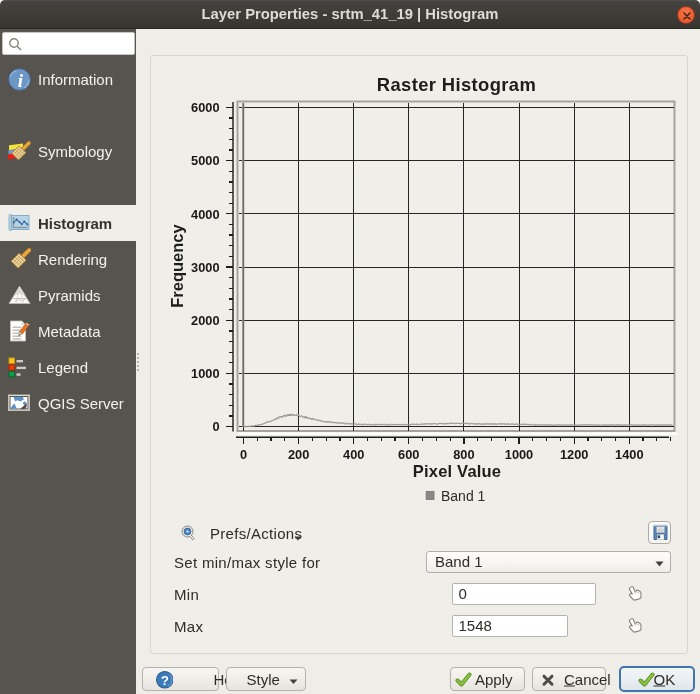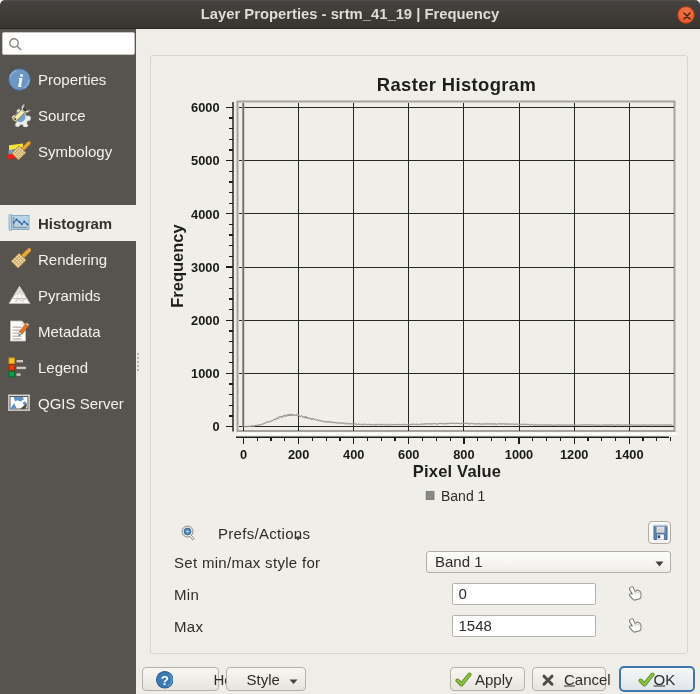--- a/index.html
+++ b/index.html
@@ -41,58 +41,42 @@
 .combo { position:absolute; background:linear-gradient(#fdfdfc, #f5f3f0 70%, #efece8); border:1px solid #b2aea8; border-radius:3px;
   color:#2f2c28; font-size:15px; }
 u { text-decoration:underline; }
 </style>
 </head>
 <body>
 
 <div id="cornerL" style="left:0;"></div>
 <div id="cornerR" style="right:0;"></div>
 <div class="abs" id="titlebar"></div>
-<div class="abs" id="titletext">Layer Properties - srtm_41_19 | Frequency</div>
+<div class="abs" id="titletext">Layer Properties - srtm_41_19 | Histogram</div>
 <div class="abs" id="closebtn">
   <svg width="12" height="12" viewBox="0 0 12 12">
       <path d="M3 3 L9 9 M9 3 L3 9" stroke="#3f2410" stroke-width="1.5" stroke-linecap="round"></path>
     </svg>
 </div>
 
 <div class="abs" id="sidebar">
   <div id="search">
     <svg width="15" height="15" viewBox="0 0 15 15" style="position:absolute;left:5px;top:4px;">
       <circle cx="6" cy="6" r="4.2" fill="none" stroke="#88847e" stroke-width="1.4"></circle>
       <line x1="9.2" y1="9.2" x2="13" y2="13" stroke="#88847e" stroke-width="1.6"></line>
     </svg>
   </div>
 
   <div class="sitem" style="top:32px;">
       <span class="ic" id="ic-info"><svg width="23" height="23" viewBox="0 0 23 23">
 <circle cx="11.5" cy="11.5" r="10.8" fill="#6d97c4" stroke="#44689a" stroke-width="1"></circle>
 <circle cx="11.5" cy="11.5" r="9.6" fill="none" stroke="#92b4d8" stroke-width="1.3" stroke-dasharray="10 22"></circle>
 <text x="12.5" y="18.5" text-anchor="middle" font-family="Liberation Serif, serif" font-style="italic" font-weight="bold" font-size="19" fill="#ffffff">i</text>
 </svg></span>
-      <span class="lbl">Properties</span>
-    </div>
-  <div class="sitem" style="top:68px;">
-      <span class="ic" id="ic-src"><svg width="23" height="23" viewBox="0 0 23 23">
-<g fill="#ececea" stroke="#c8c6c2" stroke-width="0.5">
-<path d="M12.5 6.5 l2.2-1.8 2.6 0.6 1.1 2.5 -1.3 2.4 1.9 1.9 2.4-0.4 1.6 2.2 -1 2.5 -2.6 0.5 -0.7 2.6 1.4 2 -1.7 2.1 -2.6-0.6 -1.1-2.4 -2.7 0.1 -1.4 2.2 -2.7-0.3 -0.7-2.6 1.7-2 -1.5-2.3 -2.5 0 -1-2.5 1.7-2 2.5 0.3 1.5-2.2 -0.8-2.5 1.8-1.9 Z"></path>
-</g>
-<circle cx="12.2" cy="12.8" r="5.4" fill="#74a0cf"></circle>
-<g transform="rotate(45 11 11)">
-<rect x="9" y="4" width="4.4" height="14.5" rx="1.2" fill="#ecd789" stroke="#8a7436" stroke-width="0.8"></rect>
-<rect x="9.9" y="5" width="2.6" height="12" rx="0.8" fill="#f6ecb6"></rect>
-<path d="M6.8 -0.5 a4.6 4.6 0 1 0 8.8 0 l-2.4 3 h-4 Z" fill="#efeeec" stroke="#908e88" stroke-width="0.8"></path>
-<rect x="9.3" y="2.2" width="3.8" height="2.2" fill="#35332f"></rect>
-<circle cx="11.2" cy="16.5" r="1" fill="#4a4843"></circle>
-</g>
-</svg></span>
-      <span class="lbl">Source</span>
+      <span class="lbl">Information</span>
     </div>
   <div class="sitem" style="top:104px;">
       <span class="ic" id="ic-sym"><svg width="23" height="23" viewBox="0 0 23 23">
 <g transform="skewY(-8)">
             <rect x="1" y="5.5" width="14" height="4.8" fill="#f5e43a"></rect>
 <rect x="0.5" y="10.3" width="12.5" height="4.2" fill="#6f9ccb"></rect>
 <rect x="0" y="14.5" width="12" height="4.8" fill="#ee1d14"></rect>
           </g>
 <g transform="rotate(45 12 12)">
 <rect x="10.2" y="-2.5" width="3.6" height="11.5" rx="1.5" fill="#e8a93c" stroke="#a06a1a" stroke-width="0.7"></rect>
@@ -310,21 +294,21 @@
   <polyline id="curve2" fill="none" stroke="#a8a5a0" stroke-width="0.9" points="243.5,426.3 244.2,426.6 244.9,426.6 245.6,426.2 246.4,426.7 247.1,426.4 247.8,426.3 248.5,426.2 249.2,426.5 249.9,426.1 250.7,426.2 251.4,425.8 252.1,426.3 252.8,425.6 253.5,426.1 254.2,425.6 255.0,425.7 255.7,425.3 256.4,425.7 257.1,425.4 257.8,425.5 258.5,424.7 259.3,424.8 260.0,424.9 260.7,424.7 261.4,424.6 262.1,424.3 262.8,423.7 263.6,423.6 264.3,423.1 265.0,423.6 265.7,422.5 266.4,422.0 267.1,422.1 267.9,421.8 268.6,421.3 269.3,422.1 270.0,421.3 270.7,421.5 271.4,420.2 272.2,420.3 272.9,420.6 273.6,419.8 274.3,418.9 275.0,419.0 275.7,419.4 276.5,417.6 277.2,419.0 277.9,417.3 278.6,416.8 279.3,416.9 280.0,416.3 280.8,416.9 281.5,417.3 282.2,416.5 282.9,415.8 283.6,415.5 284.3,416.1 285.1,414.8 285.8,416.6 286.5,415.4 287.2,416.3 287.9,415.5 288.6,414.0 289.4,415.9 290.1,413.8 290.8,414.0 291.5,414.4 292.2,415.8 292.9,414.9 293.7,414.4 294.4,415.8 295.1,415.4 295.8,415.9 296.5,414.3 297.2,414.2 297.9,414.3 298.7,414.8 299.4,415.3 300.1,416.6 300.8,415.8 301.5,415.4 302.2,415.6 303.0,417.3 303.7,417.5 304.4,417.5 305.1,416.0 305.8,417.8 306.5,417.4 307.3,417.5 308.0,416.9 308.7,418.5 309.4,418.4 310.1,417.7 310.8,419.1 311.6,419.2 312.3,419.6 313.0,418.2 313.7,419.6 314.4,419.3 315.1,419.7 315.9,418.9 316.6,419.4 317.3,419.8 318.0,420.1 318.7,420.6 319.4,419.9 320.2,421.1 320.9,420.4 321.6,421.0 322.3,421.2 323.0,421.0 323.7,421.5 324.5,421.1 325.2,421.9 325.9,422.1 326.6,422.0 327.3,422.1 328.0,421.2 328.8,421.8 329.5,421.6 330.2,421.6 330.9,422.4 331.6,421.5 332.3,422.3 333.1,422.3 333.8,422.3 334.5,422.2 335.2,422.2 335.9,422.9 336.6,422.2 337.4,422.8 338.1,423.0 338.8,422.4 339.5,422.5 340.2,422.6 340.9,423.2 341.7,422.6 342.4,422.8 343.1,422.7 343.8,423.0 344.5,422.8 345.2,423.4 345.9,423.2 346.7,423.2 347.4,423.5 348.1,423.6 348.8,423.7 349.5,423.3 350.2,423.9 351.0,423.5 351.7,423.8 352.4,423.7 353.1,424.1 353.8,424.4 354.5,423.8 355.3,424.4 356.0,424.2 356.7,423.8 357.4,424.6 358.1,423.8 358.8,424.1 359.6,424.2 360.3,424.1 361.0,424.7 361.7,424.7 362.4,424.1 363.1,424.2 363.9,424.2 364.6,424.1 365.3,424.6 366.0,424.7 366.7,424.0 367.4,424.8 368.2,424.4 368.9,424.3 369.6,424.0 370.3,424.8 371.0,424.3 371.7,424.9 372.5,424.5 373.2,424.4 373.9,424.2 374.6,424.9 375.3,424.3 376.0,424.8 376.8,424.6 377.5,424.1 378.2,424.2 378.9,424.9 379.6,425.0 380.3,425.0 381.1,424.3 381.8,425.0 382.5,424.3 383.2,424.3 383.9,424.3 384.6,424.1 385.4,424.4 386.1,424.2 386.8,424.5 387.5,424.4 388.2,424.9 388.9,424.5 389.7,424.1 390.4,424.6 391.1,424.3 391.8,424.8 392.5,424.5 393.2,424.5 394.0,424.3 394.7,424.7 395.4,424.5 396.1,424.8 396.8,424.4 397.5,424.1 398.2,424.6 399.0,424.4 399.7,424.4 400.4,424.8 401.1,424.3 401.8,424.7 402.5,424.4 403.3,424.0 404.0,424.6 404.7,424.3 405.4,424.6 406.1,424.3 406.8,424.7 407.6,424.4 408.3,424.1 409.0,424.7 409.7,424.5 410.4,424.6 411.1,424.7 411.9,424.2 412.6,424.0 413.3,424.3 414.0,424.3 414.7,424.5 415.4,424.5 416.2,423.8 416.9,424.3 417.6,424.0 418.3,424.4 419.0,424.5 419.7,424.6 420.5,424.3 421.2,424.2 421.9,424.1 422.6,424.0 423.3,423.9 424.0,423.7 424.8,423.7 425.5,423.8 426.2,423.7 426.9,423.9 427.6,423.9 428.3,423.5 429.1,423.5 429.8,424.0 430.5,423.5 431.2,423.9 431.9,423.5 432.6,424.2 433.4,423.6 434.1,423.2 434.8,423.7 435.5,423.3 436.2,423.4 436.9,424.1 437.7,424.0 438.4,423.7 439.1,423.0 439.8,423.3 440.5,423.4 441.2,423.1 442.0,423.6 442.7,423.8 443.4,423.5 444.1,423.0 444.8,423.7 445.5,423.4 446.2,423.6 447.0,423.5 447.7,423.8 448.4,422.9 449.1,423.6 449.8,423.0 450.5,423.6 451.3,423.3 452.0,423.8 452.7,423.2 453.4,423.2 454.1,423.3 454.8,423.6 455.6,423.1 456.3,423.7 457.0,422.8 457.7,423.3 458.4,423.1 459.1,423.3 459.9,423.8 460.6,423.8 461.3,423.0 462.0,423.3 462.7,423.5 463.4,423.3 464.2,422.9 464.9,423.3 465.6,423.3 466.3,423.3 467.0,423.0 467.7,423.9 468.5,423.2 469.2,423.4 469.9,423.2 470.6,423.8 471.3,423.2 472.0,423.2 472.8,423.8 473.5,423.1 474.2,424.0 474.9,423.6 475.6,424.1 476.3,424.0 477.1,423.5 477.8,423.5 478.5,423.7 479.2,424.0 479.9,423.7 480.6,423.8 481.4,423.9 482.1,423.9 482.8,423.8 483.5,424.0 484.2,424.2 484.9,423.8 485.7,424.1 486.4,423.6 487.1,423.4 487.8,423.6 488.5,424.1 489.2,423.9 490.0,423.7 490.7,424.2 491.4,423.6 492.1,424.4 492.8,423.4 493.5,423.8 494.3,423.6 495.0,423.8 495.7,423.6 496.4,424.0 497.1,424.3 497.8,424.2 498.5,423.6 499.3,423.4 500.0,424.2 500.7,423.9 501.4,423.6 502.1,424.1 502.8,424.2 503.6,423.6 504.3,424.3 505.0,424.1 505.7,423.8 506.4,423.9 507.1,423.5 507.9,423.9 508.6,424.0 509.3,424.3 510.0,423.7 510.7,424.4 511.4,424.5 512.2,424.1 512.9,423.7 513.6,424.3 514.3,424.1 515.0,424.5 515.7,424.3 516.5,423.7 517.2,423.8 517.9,424.6 518.6,423.8 519.3,424.3 520.0,424.6 520.8,424.4 521.5,423.8 522.2,424.6 522.9,424.1 523.6,423.9 524.3,424.0 525.1,424.1 525.8,424.0 526.5,424.8 527.2,424.2 527.9,424.0 528.6,424.4 529.4,424.9 530.1,424.7 530.8,424.5 531.5,424.6 532.2,424.3 532.9,425.1 533.7,425.3 534.4,424.7 535.1,424.4 535.8,424.9 536.5,424.7 537.2,424.7 538.0,424.7 538.7,424.6 539.4,425.3 540.1,424.7 540.8,424.9 541.5,425.0 542.3,424.6 543.0,425.2 543.7,424.5 544.4,424.6 545.1,424.6 545.8,424.5 546.5,425.1 547.3,424.8 548.0,424.5 548.7,424.9 549.4,424.7 550.1,425.2 550.8,424.7 551.6,425.3 552.3,424.9 553.0,425.3 553.7,425.1 554.4,425.2 555.1,425.1 555.9,425.2 556.6,424.7 557.3,424.9 558.0,424.7 558.7,424.6 559.4,424.7 560.2,424.8 560.9,424.9 561.6,424.7 562.3,424.9 563.0,425.0 563.7,425.0 564.5,425.3 565.2,425.1 565.9,424.8 566.6,425.0 567.3,425.0 568.0,425.2 568.8,425.2 569.5,424.6 570.2,424.6 570.9,425.0 571.6,424.5 572.3,424.8 573.1,424.7 573.8,425.2 574.5,424.5 575.2,424.9 575.9,425.2 576.6,425.3 577.4,425.3 578.1,425.3 578.8,424.7 579.5,424.6 580.2,425.1 580.9,425.1 581.7,424.5 582.4,425.1 583.1,424.5 583.8,424.6 584.5,425.0 585.2,424.9 586.0,425.0 586.7,425.0 587.4,424.7 588.1,424.7 588.8,424.5 589.5,425.2 590.3,425.1 591.0,424.9 591.7,424.6 592.4,424.5 593.1,424.6 593.8,425.2 594.6,424.7 595.3,425.1 596.0,424.9 596.7,425.3 597.4,425.3 598.1,425.0 598.8,424.6 599.6,425.1 600.3,425.3 601.0,424.7 601.7,425.1 602.4,425.2 603.1,425.1 603.9,424.6 604.6,424.5 605.3,424.9 606.0,424.9 606.7,424.7 607.4,425.0 608.2,425.0 608.9,424.6 609.6,424.7 610.3,424.6 611.0,424.8 611.7,424.6 612.5,424.6 613.2,425.1 613.9,424.8 614.6,424.8 615.3,425.2 616.0,425.1 616.8,425.0 617.5,424.5 618.2,425.3 618.9,424.5 619.6,424.5 620.3,425.0 621.1,424.8 621.8,425.1 622.5,425.3 623.2,425.3 623.9,424.7 624.6,425.1 625.4,424.9 626.1,425.1 626.8,425.3 627.5,425.0 628.2,424.9 628.9,424.5 629.7,424.9 630.4,424.5 631.1,425.0 631.8,424.6 632.5,424.9 633.2,425.3 634.0,424.5 634.7,424.7 635.4,424.8 636.1,424.9 636.8,425.3 637.5,424.6 638.3,425.3 639.0,425.2 639.7,424.7 640.4,425.1 641.1,425.0 641.8,425.1 642.6,424.9 643.3,424.6 644.0,425.0 644.7,425.2 645.4,424.8 646.1,425.0 646.9,424.6 647.6,425.3 648.3,425.0 649.0,425.0 649.7,424.6 650.4,425.2 651.1,424.6 651.9,424.8 652.6,424.6 653.3,424.6 654.0,424.9 654.7,424.7 655.4,425.2 656.2,424.7 656.9,425.1 657.6,424.8 658.3,425.2 659.0,424.5 659.7,425.0 660.5,424.8 661.2,424.9 661.9,424.7 662.6,425.2 663.3,424.7 664.0,425.0 664.8,424.8 665.5,424.5 666.2,424.8 666.9,424.7 667.6,424.9 668.3,424.9 669.1,424.5 669.8,424.9 670.5,425.3 671.2,425.1 671.9,424.9 672.6,425.3"></polyline>
   <polyline id="curve" fill="none" stroke="#94918c" stroke-width="1" points="243.5,426.7 244.1,426.6 244.7,426.6 245.3,426.5 245.9,426.7 246.5,426.7 247.1,426.7 247.7,426.7 248.3,426.4 249.0,426.7 249.6,426.4 250.2,426.6 250.8,426.5 251.4,426.3 252.0,426.0 252.6,426.1 253.2,426.5 253.8,426.2 254.4,426.3 255.0,425.7 255.6,425.6 256.2,425.5 256.8,425.3 257.4,425.2 258.0,424.9 258.7,424.9 259.3,425.2 259.9,424.6 260.5,424.7 261.1,424.3 261.7,424.3 262.3,424.2 262.9,424.1 263.5,423.9 264.1,423.8 264.7,423.8 265.3,422.9 265.9,422.7 266.5,422.2 267.1,422.3 267.7,422.3 268.4,421.8 269.0,422.3 269.6,421.4 270.2,421.4 270.8,421.6 271.4,421.3 272.0,420.6 272.6,420.7 273.2,420.1 273.8,419.6 274.4,419.7 275.0,419.9 275.6,419.0 276.2,419.2 276.8,418.9 277.4,418.8 278.1,418.3 278.7,418.6 279.3,417.4 279.9,416.6 280.5,417.4 281.1,416.6 281.7,416.0 282.3,417.6 282.9,417.2 283.5,415.7 284.1,415.5 284.7,415.7 285.3,416.6 285.9,415.9 286.5,414.8 287.1,414.7 287.8,414.8 288.4,416.0 289.0,414.5 289.6,415.5 290.2,414.7 290.8,415.9 291.4,414.0 292.0,414.8 292.6,414.5 293.2,415.7 293.8,414.8 294.4,414.9 295.0,414.9 295.6,415.5 296.2,414.8 296.8,415.7 297.5,415.8 298.1,416.2 298.7,415.2 299.3,416.5 299.9,416.4 300.5,416.8 301.1,415.8 301.7,416.1 302.3,416.3 302.9,417.4 303.5,416.8 304.1,417.1 304.7,417.8 305.3,418.1 305.9,416.3 306.5,418.2 307.2,418.0 307.8,418.2 308.4,417.8 309.0,418.9 309.6,418.3 310.2,418.7 310.8,418.0 311.4,419.6 312.0,419.2 312.6,419.1 313.2,418.4 313.8,419.3 314.4,419.5 315.0,419.4 315.6,420.1 316.2,420.6 316.9,420.1 317.5,419.6 318.1,420.0 318.7,420.8 319.3,420.3 319.9,420.2 320.5,421.1 321.1,420.8 321.7,421.2 322.3,421.4 322.9,421.5 323.5,421.7 324.1,421.6 324.7,422.1 325.3,421.7 325.9,422.2 326.6,421.4 327.2,421.7 327.8,422.5 328.4,421.6 329.0,422.4 329.6,422.1 330.2,422.1 330.8,422.4 331.4,422.5 332.0,422.4 332.6,422.9 333.2,422.1 333.8,423.0 334.4,422.2 335.0,423.0 335.6,423.0 336.3,422.9 336.9,423.4 337.5,423.3 338.1,423.1 338.7,423.1 339.3,422.7 339.9,422.6 340.5,423.7 341.1,423.2 341.7,423.7 342.3,423.0 342.9,423.6 343.5,423.0 344.1,423.5 344.7,423.9 345.3,424.1 345.9,423.9 346.6,423.3 347.2,424.1 347.8,423.8 348.4,424.0 349.0,424.0 349.6,423.6 350.2,424.2 350.8,423.8 351.4,423.9 352.0,423.6 352.6,424.1 353.2,423.7 353.8,424.2 354.4,424.1 355.0,424.1 355.6,423.9 356.3,423.9 356.9,424.7 357.5,424.7 358.1,424.3 358.7,424.1 359.3,424.4 359.9,424.6 360.5,424.0 361.1,424.7 361.7,424.9 362.3,424.9 362.9,424.9 363.5,424.3 364.1,424.9 364.7,424.4 365.3,424.3 366.0,424.2 366.6,424.3 367.2,424.7 367.8,424.5 368.4,424.4 369.0,424.5 369.6,424.9 370.2,424.4 370.8,425.0 371.4,424.9 372.0,424.3 372.6,424.7 373.2,424.9 373.8,424.5 374.4,424.8 375.0,425.2 375.7,425.1 376.3,424.9 376.9,424.9 377.5,424.4 378.1,425.0 378.7,424.4 379.3,424.4 379.9,424.8 380.5,424.3 381.1,424.5 381.7,424.8 382.3,425.0 382.9,424.8 383.5,424.4 384.1,424.7 384.7,425.0 385.4,424.9 386.0,424.8 386.6,425.0 387.2,424.7 387.8,425.2 388.4,424.5 389.0,425.0 389.6,425.1 390.2,424.7 390.8,424.9 391.4,424.4 392.0,424.8 392.6,424.7 393.2,424.5 393.8,425.0 394.4,424.5 395.1,424.6 395.7,424.8 396.3,424.3 396.9,425.1 397.5,424.4 398.1,425.0 398.7,424.4 399.3,425.0 399.9,425.1 400.5,424.7 401.1,424.3 401.7,424.9 402.3,424.7 402.9,424.6 403.5,424.9 404.1,424.6 404.8,425.1 405.4,424.7 406.0,424.4 406.6,424.8 407.2,424.9 407.8,425.0 408.4,424.4 409.0,424.7 409.6,424.2 410.2,424.4 410.8,424.9 411.4,424.2 412.0,424.2 412.6,424.3 413.2,424.2 413.8,424.4 414.5,424.3 415.1,424.3 415.7,424.4 416.3,424.7 416.9,424.8 417.5,424.2 418.1,424.3 418.7,424.8 419.3,424.3 419.9,424.3 420.5,424.3 421.1,424.1 421.7,424.0 422.3,424.4 422.9,424.0 423.5,424.3 424.2,424.2 424.8,424.3 425.4,423.8 426.0,424.2 426.6,423.7 427.2,424.3 427.8,424.0 428.4,423.7 429.0,423.9 429.6,424.2 430.2,424.5 430.8,424.0 431.4,424.1 432.0,423.7 432.6,423.7 433.2,423.5 433.8,424.0 434.5,424.0 435.1,423.8 435.7,423.6 436.3,424.3 436.9,424.1 437.5,424.2 438.1,424.0 438.7,424.0 439.3,423.3 439.9,424.0 440.5,423.3 441.1,423.9 441.7,424.0 442.3,423.2 442.9,424.1 443.5,424.0 444.2,424.0 444.8,424.0 445.4,423.7 446.0,423.9 446.6,423.9 447.2,424.0 447.8,423.3 448.4,424.0 449.0,423.8 449.6,423.4 450.2,423.1 450.8,423.3 451.4,423.3 452.0,423.3 452.6,423.2 453.2,423.1 453.9,423.8 454.5,423.9 455.1,423.3 455.7,423.4 456.3,423.4 456.9,423.2 457.5,423.8 458.1,423.2 458.7,423.5 459.3,423.6 459.9,423.7 460.5,423.7 461.1,423.4 461.7,423.4 462.3,423.1 462.9,423.7 463.6,423.3 464.2,424.0 464.8,423.4 465.4,423.9 466.0,423.2 466.6,423.1 467.2,423.9 467.8,423.3 468.4,423.9 469.0,423.8 469.6,424.1 470.2,423.7 470.8,424.1 471.4,423.5 472.0,423.7 472.6,423.8 473.3,423.6 473.9,424.0 474.5,424.0 475.1,424.0 475.7,424.3 476.3,423.5 476.9,424.3 477.5,424.3 478.1,423.6 478.7,423.6 479.3,424.0 479.9,424.0 480.5,424.3 481.1,424.5 481.7,424.0 482.3,424.3 483.0,424.4 483.6,423.6 484.2,424.5 484.8,424.2 485.4,423.8 486.0,423.8 486.6,424.5 487.2,423.9 487.8,424.0 488.4,424.0 489.0,423.7 489.6,423.8 490.2,424.0 490.8,423.9 491.4,424.1 492.0,424.1 492.7,423.8 493.3,424.0 493.9,424.2 494.5,424.6 495.1,423.8 495.7,424.3 496.3,424.2 496.9,424.3 497.5,424.1 498.1,424.2 498.7,423.8 499.3,424.0 499.9,424.0 500.5,423.8 501.1,424.2 501.7,424.1 502.4,423.9 503.0,423.9 503.6,423.9 504.2,423.7 504.8,424.1 505.4,424.1 506.0,424.4 506.6,424.4 507.2,424.2 507.8,424.1 508.4,423.8 509.0,424.6 509.6,424.3 510.2,424.0 510.8,424.2 511.4,423.9 512.1,424.5 512.7,424.0 513.3,424.3 513.9,424.2 514.5,424.7 515.1,424.4 515.7,424.0 516.3,424.1 516.9,424.3 517.5,424.5 518.1,424.8 518.7,424.2 519.3,424.5 519.9,424.3 520.5,424.4 521.1,424.6 521.8,424.2 522.4,424.8 523.0,424.1 523.6,424.9 524.2,424.2 524.8,424.5 525.4,424.6 526.0,424.2 526.6,424.6 527.2,424.6 527.8,425.0 528.4,424.4 529.0,424.5 529.6,424.9 530.2,425.0 530.8,424.8 531.4,424.3 532.1,424.4 532.7,424.7 533.3,425.4 533.9,424.8 534.5,425.3 535.1,424.9 535.7,425.1 536.3,424.7 536.9,425.4 537.5,424.8 538.1,424.9 538.7,425.5 539.3,425.0 539.9,425.3 540.5,424.9 541.1,424.7 541.8,425.0 542.4,425.1 543.0,425.0 543.6,425.3 544.2,425.1 544.8,425.4 545.4,424.9 546.0,425.5 546.6,425.1 547.2,425.4 547.8,425.0 548.4,425.5 549.0,425.5 549.6,425.0 550.2,424.9 550.8,424.8 551.5,425.0 552.1,424.7 552.7,425.4 553.3,425.0 553.9,425.0 554.5,425.4 555.1,425.4 555.7,425.3 556.3,425.1 556.9,424.9 557.5,424.9 558.1,425.0 558.7,425.4 559.3,424.9 559.9,425.1 560.5,425.4 561.2,425.0 561.8,425.3 562.4,425.3 563.0,425.1 563.6,424.9 564.2,425.4 564.8,425.1 565.4,425.3 566.0,425.0 566.6,424.8 567.2,425.3 567.8,424.9 568.4,425.1 569.0,425.3 569.6,425.3 570.2,425.1 570.9,424.9 571.5,425.0 572.1,425.5 572.7,424.9 573.3,425.0 573.9,425.2 574.5,425.3 575.1,425.2 575.7,424.9 576.3,425.3 576.9,425.4 577.5,424.8 578.1,425.2 578.7,425.5 579.3,424.8 579.9,425.4 580.6,425.2 581.2,425.0 581.8,425.0 582.4,424.8 583.0,425.4 583.6,425.0 584.2,424.8 584.8,425.1 585.4,424.9 586.0,425.1 586.6,424.9 587.2,424.7 587.8,425.2 588.4,424.9 589.0,425.2 589.6,424.8 590.3,424.9 590.9,424.8 591.5,424.8 592.1,425.0 592.7,424.7 593.3,425.4 593.9,425.0 594.5,425.4 595.1,425.0 595.7,425.0 596.3,425.3 596.9,424.9 597.5,425.2 598.1,425.3 598.7,425.4 599.3,425.0 600.0,425.2 600.6,425.5 601.2,425.3 601.8,424.7 602.4,425.1 603.0,425.0 603.6,425.2 604.2,425.5 604.8,425.0 605.4,425.3 606.0,425.4 606.6,425.0 607.2,425.0 607.8,425.5 608.4,424.7 609.0,425.5 609.7,425.4 610.3,425.2 610.9,424.9 611.5,424.9 612.1,424.9 612.7,425.2 613.3,424.8 613.9,425.4 614.5,424.7 615.1,425.5 615.7,425.4 616.3,424.9 616.9,424.9 617.5,425.0 618.1,425.3 618.7,424.8 619.4,425.1 620.0,425.3 620.6,425.4 621.2,424.7 621.8,425.5 622.4,425.3 623.0,425.2 623.6,424.8 624.2,424.8 624.8,424.8 625.4,425.0 626.0,425.5 626.6,424.9 627.2,425.4 627.8,424.7 628.4,424.7 629.0,425.5 629.7,424.9 630.3,425.3 630.9,425.4 631.5,424.8 632.1,425.1 632.7,425.3 633.3,425.1 633.9,425.5 634.5,425.2 635.1,425.0 635.7,424.8 636.3,425.4 636.9,424.8 637.5,425.4 638.1,425.3 638.7,425.2 639.4,425.4 640.0,425.4 640.6,425.0 641.2,425.2 641.8,425.4 642.4,425.1 643.0,425.4 643.6,425.0 644.2,424.7 644.8,425.1 645.4,425.2 646.0,425.2 646.6,425.2 647.2,425.2 647.8,425.4 648.4,425.3 649.1,424.9 649.7,425.1 650.3,425.5 650.9,425.4 651.5,424.8 652.1,425.2 652.7,424.8 653.3,425.0 653.9,425.0 654.5,425.2 655.1,425.0 655.7,425.2 656.3,425.1 656.9,424.7 657.5,425.4 658.1,425.3 658.8,424.8 659.4,424.8 660.0,424.9 660.6,424.8 661.2,425.4 661.8,424.9 662.4,425.4 663.0,424.8 663.6,425.2 664.2,425.1 664.8,425.1 665.4,425.3 666.0,425.0 666.6,424.8 667.2,425.1 667.8,425.2 668.5,425.2 669.1,425.4 669.7,425.3 670.3,424.8 670.9,424.7 671.5,425.2 672.1,425.3 672.7,425.2"></polyline>
 </svg>
 
 <div class="abs" style="left:181px; top:525px; width:15px; height:16px;" id="prefsicon"><svg width="15" height="16" viewBox="0 0 15 16">
 <circle cx="6.5" cy="6.5" r="5.5" fill="#eceae6" stroke="#8a867f" stroke-width="1"></circle>
 <circle cx="6.5" cy="6.5" r="3.4" fill="#4b87c4" stroke="#2d5e92" stroke-width="0.8"></circle>
 <path d="M5.6 5.2 l3 1.3 -3 1.3 Z" fill="#dce8f4"></path>
 <path d="M9.8 9.8 l3.6 3.8 -1.6 1.4 -3.4-4" fill="#f4f2ee" stroke="#8a867f" stroke-width="0.9"></path>
 </svg></div>
-<div class="abs ctl-label" style="left:218px; top:525px;">Prefs/Actions</div>
+<div class="abs ctl-label" style="left:210px; top:525px;">Prefs/Actions</div>
 <svg class="abs" style="left:293.5px; top:536px;" width="8" height="5" viewBox="0 0 8 5">
     <path d="M0.5 0.5 L7.5 0.5 L4 4.5 Z" fill="#44413c"></path>
   </svg>
 
 <div class="abs btn" style="left:647.5px; top:521px; width:23px; height:22.5px; background:linear-gradient(#fefefd,#f6f4f1); border-color:#aeaaa4;" id="savebtn">
     <svg width="17" height="17" viewBox="0 0 17 17" style="position:absolute;left:3px;top:2px;">
 <path d="M2 1.5 h13 v14 h-2.5 v-5.5 h-8 v5.5 H2 Z" fill="#5b87b7" stroke="#426a96" stroke-width="1"></path>
 <path d="M2 1.5 h13" stroke="#b9c6d6" stroke-width="1.6"></path>
 <rect x="4.6" y="2.8" width="7.8" height="5.8" fill="#fdfdfd" stroke="#9aa4ae" stroke-width="0.5"></rect>
 <path d="M5.2 4 h6.6 M5.2 5.3 h6.6 M5.2 6.6 h6.6 M5.2 7.9 h6.6" stroke="#b4b4b2" stroke-width="0.7"></path>
@@ -343,21 +327,21 @@
 <div class="abs ctl-label" style="left:174px; top:585.8px;">Min</div>
 <div class="abs inputbox" style="left:451.5px; top:583px; width:144px; height:21.5px; line-height:19.5px; padding-left:6px;">0</div>
 <div class="abs" id="hand1" style="left:627px; top:585px;"><svg width="15" height="18" viewBox="0 0 16 19">
 <g transform="rotate(-16 8 10)">
 <path d="M6.2 1.5 c1 -0.8 2.4 -0.3 2.6 1 l0.5 4.2 1.3 0.3 c0.5 -0.8 1.5 -0.9 2.1 -0.3 l1.8 1.8 c0.5 0.5 0.7 1.2 0.5 1.9 l-1 3.8 c-0.3 1 -1.2 1.7 -2.2 1.7 l-4.6 0 c-0.9 0 -1.7 -0.5 -2.1 -1.3 l-2.3 -4.6 c-0.6 -1.2 0.7 -2.4 1.9 -1.8 l1.2 0.6 -1.5 -5.2 c-0.3 -1 0.4 -1.7 1.1 -1.9 Z" fill="#fdfdfc" stroke="#76726c" stroke-width="1"></path>
 <path d="M8.8 7 l0.4 2.8 M11 7.5 l0.3 2.3 M13 8.5 l0.2 1.8" stroke="#b5b1ab" stroke-width="0.8" fill="none"></path>
 </g>
     </svg></div>
 
 <div class="abs ctl-label" style="left:174px; top:617.8px;">Max</div>
-<div class="abs inputbox" style="left:451.5px; top:615px; width:144px; height:21.5px; line-height:19.5px; padding-left:6px;">1548</div>
+<div class="abs inputbox" style="left:451.5px; top:615px; width:116px; height:21.5px; line-height:19.5px; padding-left:6px;">1548</div>
 <div class="abs" id="hand2" style="left:627px; top:617px;"><svg width="15" height="18" viewBox="0 0 16 19">
 <g transform="rotate(-16 8 10)">
 <path d="M6.2 1.5 c1 -0.8 2.4 -0.3 2.6 1 l0.5 4.2 1.3 0.3 c0.5 -0.8 1.5 -0.9 2.1 -0.3 l1.8 1.8 c0.5 0.5 0.7 1.2 0.5 1.9 l-1 3.8 c-0.3 1 -1.2 1.7 -2.2 1.7 l-4.6 0 c-0.9 0 -1.7 -0.5 -2.1 -1.3 l-2.3 -4.6 c-0.6 -1.2 0.7 -2.4 1.9 -1.8 l1.2 0.6 -1.5 -5.2 c-0.3 -1 0.4 -1.7 1.1 -1.9 Z" fill="#fdfdfc" stroke="#76726c" stroke-width="1"></path>
 <path d="M8.8 7 l0.4 2.8 M11 7.5 l0.3 2.3 M13 8.5 l0.2 1.8" stroke="#b5b1ab" stroke-width="0.8" fill="none"></path>
 </g>
 </svg></div>
 
 <div class="abs btn" style="left:141.5px; top:666.5px; width:77.5px; height:24.5px;" id="helpbtn">
     <svg width="17.5" height="17.5" viewBox="0 0 17 17" style="position:absolute;left:13px;top:3.5px;">
 <circle cx="8.5" cy="8.5" r="8" fill="#3b7ab8" stroke="#255a8e" stroke-width="1"></circle>

